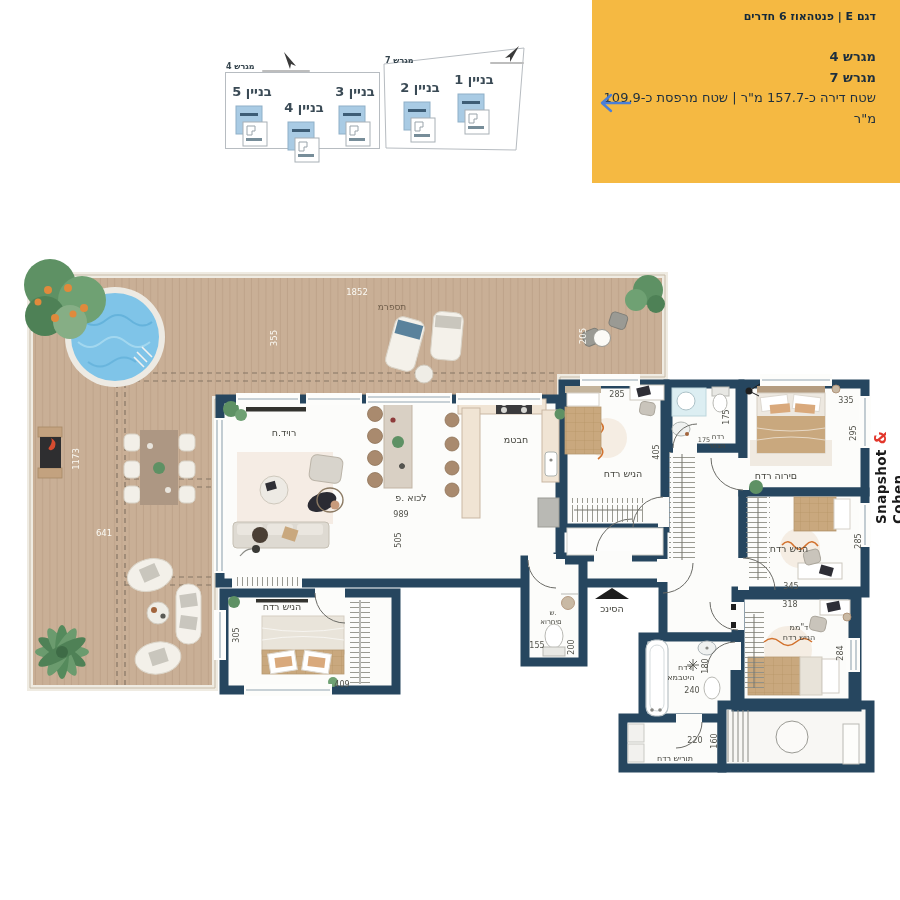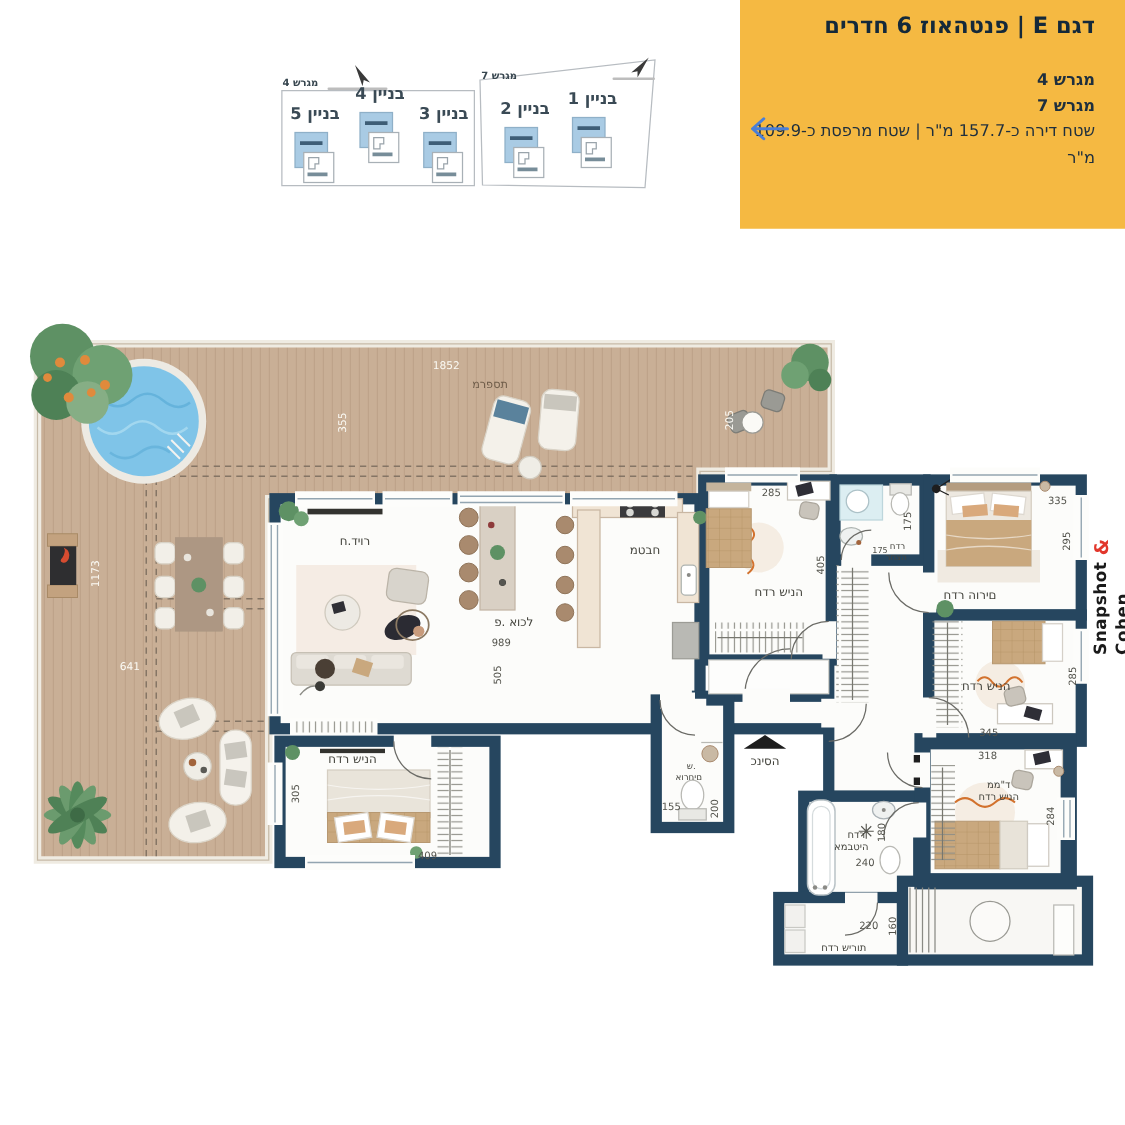--- a/index.html
+++ b/index.html
@@ -1,21 +1,21 @@
 <!DOCTYPE html>
 <html><head>
 <meta charset="utf-8">
 <style>
   html,body{margin:0;padding:0;background:#fff;}
   .page{position:relative;width:900px;height:900px;background:#fff;overflow:hidden;
         font-family:"DejaVu Sans",sans-serif;}
   
   .infobox{position:absolute;left:592px;top:0;width:308px;height:183px;background:#F5B942;
            direction:rtl;text-align:right;padding:10px 24px 0 0;box-sizing:border-box;color:#1E2F3E;}
-  .infobox .title{font-size:18px;font-weight:bold;color:#14293A;margin-bottom:24px;}
+  .infobox .title{font-size:11px;font-weight:bold;color:#14293A;margin-bottom:24px;}
   .infobox .row{font-size:13px;line-height:20.5px;}
   .infobox .hdr{font-weight:bold;}
   .back-arrow{position:absolute;left:6px;top:92px;width:34px;height:22px;cursor:pointer;}
   
   .siteplan{position:absolute;left:0;top:0;width:590px;height:190px;}
   .lot4-border{position:absolute;left:225px;top:72px;width:153px;height:75px;border:1px solid #B7BCC1;}
   .splabel{position:absolute;font-size:8px;font-weight:bold;color:#37464F;direction:rtl;white-space:nowrap;}
   .bldg{position:absolute;width:44px;text-align:center;}
   .bldg .blabel{font-size:13px;font-weight:bold;color:#3A4A55;direction:rtl;white-space:nowrap;margin-bottom:1px;}
   .streetbar{position:absolute;height:2px;background:#BDBDBD;border-radius:1px;}
@@ -58,21 +58,21 @@
     <div class="bldg" style="left:230px;top:84px">
       <div class="blabel">בניין 5</div>
       <svg width="40" height="52">
         <rect x="4" y="6" width="26" height="28" fill="#A9CBE4" stroke="#8FB0C8" stroke-width="1"></rect>
         <rect x="11" y="22" width="24" height="24" fill="#FFFFFF" stroke="#A8B0B6" stroke-width="1"></rect>
         <rect x="8" y="13" width="18" height="3" fill="#2A4A63" opacity=".85"></rect>
         <path d="M15,26 h8 v5 h-3 v4 h-5 Z" fill="#FFF" stroke="#9AA4AB" stroke-width="1"></path>
         <rect x="14" y="38" width="16" height="3" fill="#55707F" opacity=".8"></rect>
       </svg>
     </div>
-    <div class="bldg" style="left:282px;top:68px">
+    <div class="bldg" style="left:282px;top:100px">
       <div class="blabel">בניין 4</div>
       <svg width="40" height="52">
         <rect x="4" y="6" width="26" height="28" fill="#A9CBE4" stroke="#8FB0C8" stroke-width="1"></rect>
         <rect x="11" y="22" width="24" height="24" fill="#FFFFFF" stroke="#A8B0B6" stroke-width="1"></rect>
         <rect x="8" y="13" width="18" height="3" fill="#2A4A63" opacity=".85"></rect>
         <path d="M15,26 h8 v5 h-3 v4 h-5 Z" fill="#FFF" stroke="#9AA4AB" stroke-width="1"></path>
         <rect x="14" y="38" width="16" height="3" fill="#55707F" opacity=".8"></rect>
       </svg>
     </div>
     <div class="bldg" style="left:333px;top:84px">

